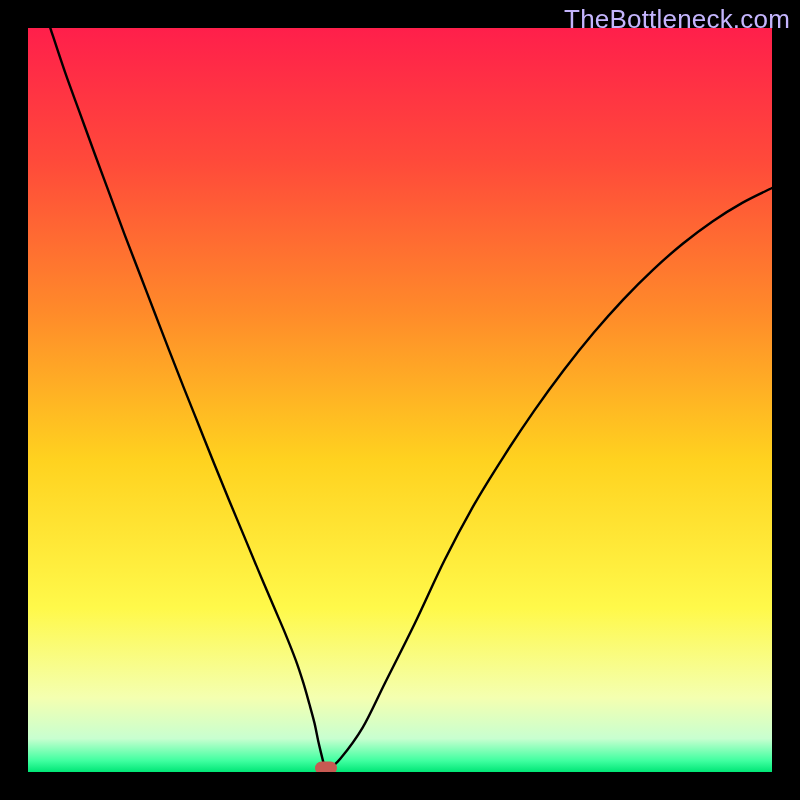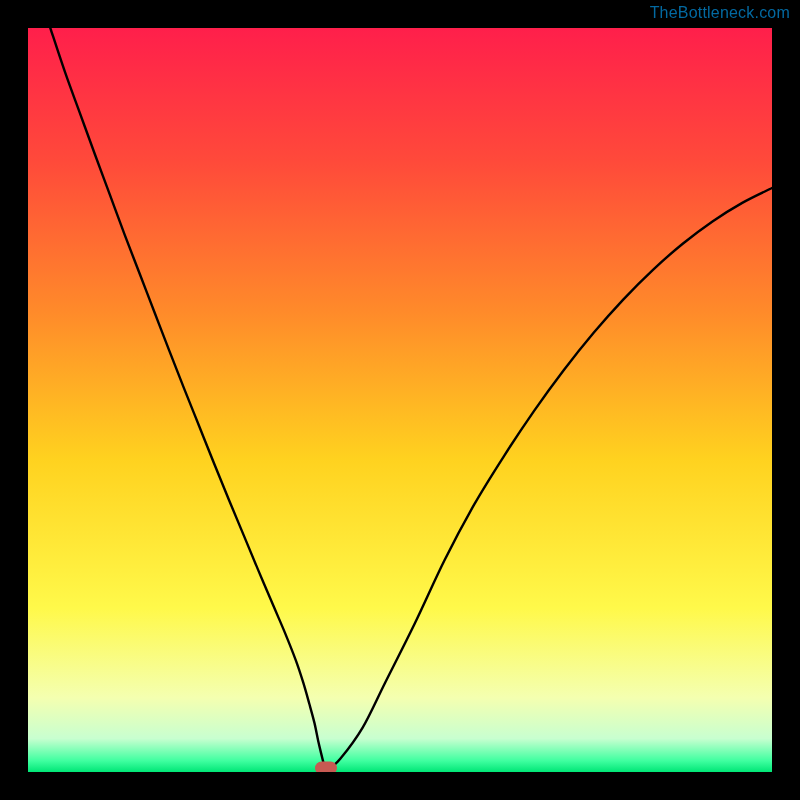--- a/index.html
+++ b/index.html
@@ -30,22 +30,22 @@
     inset: 0;
   }
   .curve-svg {
     position: absolute;
     inset: 0;
   }
   .watermark {
     position: absolute;
     top: 4px;
     right: 10px;
-    color: #0369a1;
-    font-size: 16px;
+    color: #c4b5fd;
+    font-size: 26px;
     letter-spacing: 0.2px;
     user-select: none;
   }
   .marker {
     position: absolute;
     width: 22px;
     height: 13px;
     border-radius: 7px;
     transform: translate(-50%, -50%);
   }

